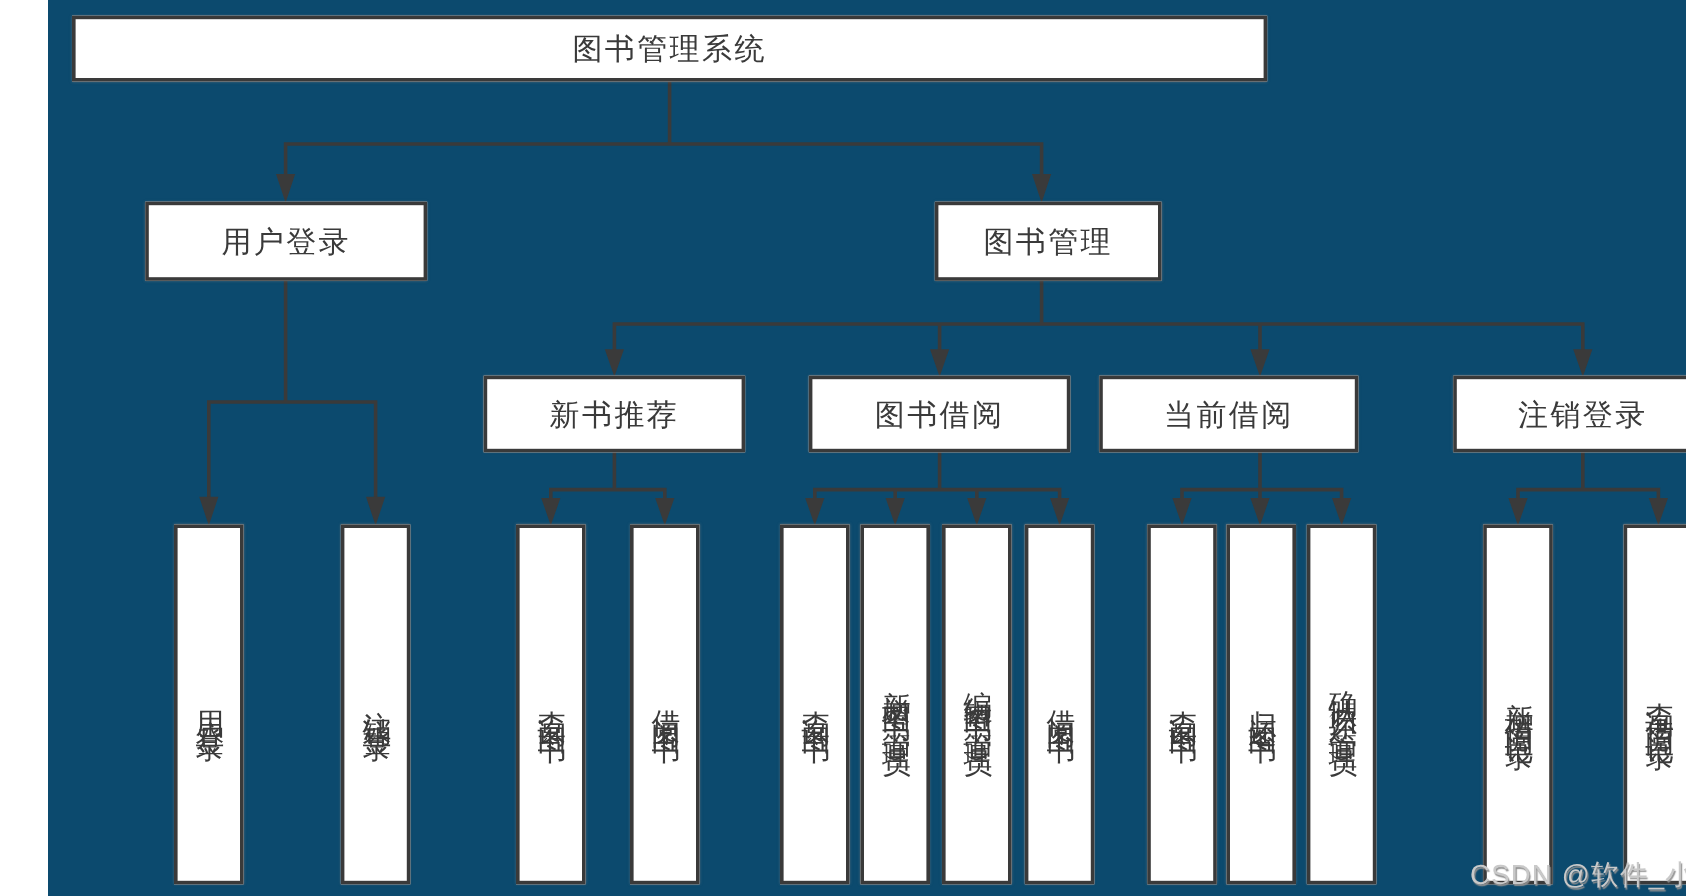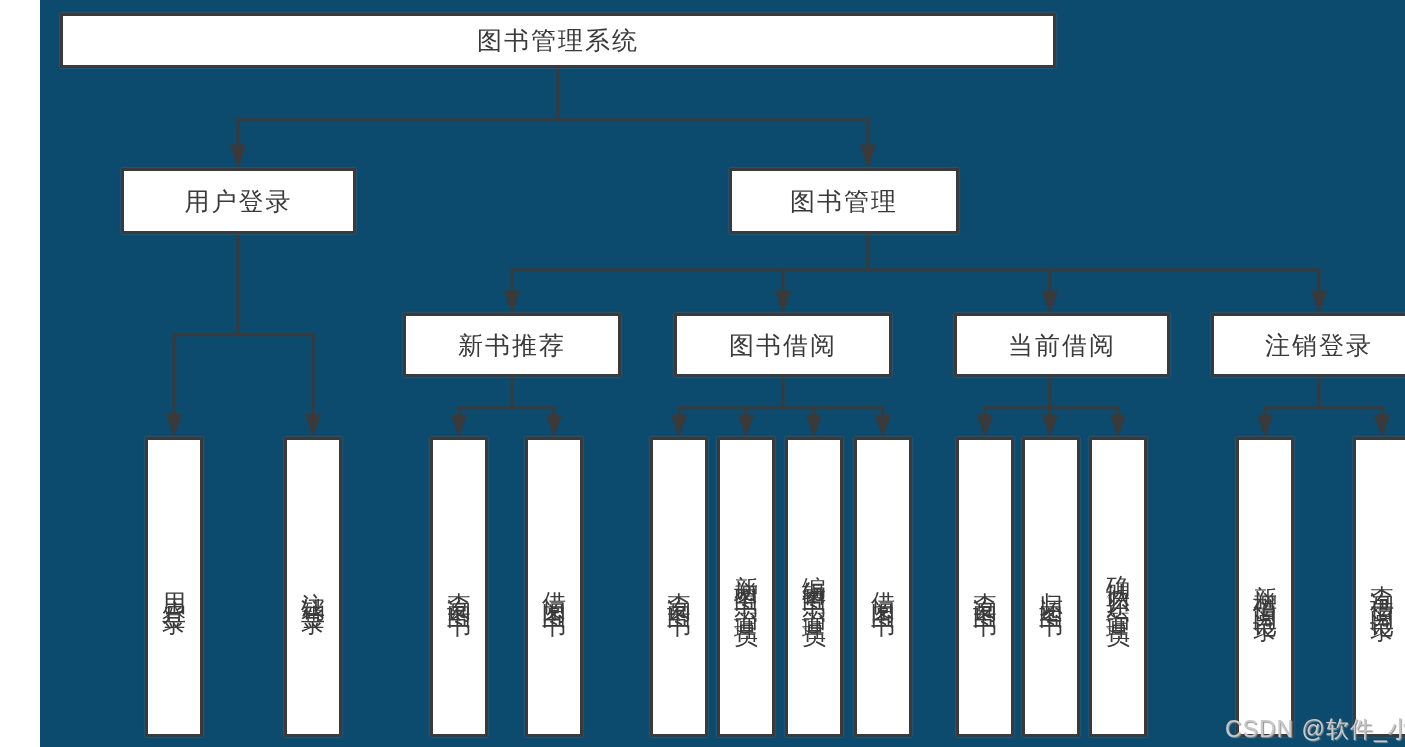--- a/index.html
+++ b/index.html
@@ -88,25 +88,25 @@
       <polygon points="1002,415 1018,415 1010,438"></polygon>
       <polygon points="1070,415 1086,415 1078,438"></polygon>
       <polygon points="1217,415 1233,415 1225,438"></polygon>
       <polygon points="1334,415 1350,415 1342,438"></polygon>
     </g>
   </svg>
 
   <div class="box" style="left:20px;top:13px;width:996px;height:55px">图书管理系统</div>
 
   <div class="box" style="left:81px;top:168px;width:235px;height:66px">用户登录</div>
-  <div class="box" style="left:689px;top:168px;width:230px;height:66px">图书管理</div>
+  <div class="box" style="left:739px;top:168px;width:189px;height:66px">图书管理</div>
 
   <div class="box" style="left:363px;top:313px;width:218px;height:64px">新书推荐</div>
   <div class="box" style="left:634px;top:313px;width:218px;height:64px">图书借阅</div>
-  <div class="box" style="left:914px;top:313px;width:216px;height:64px">当前借阅</div>
+  <div class="box" style="left:876px;top:313px;width:216px;height:64px">当前借阅</div>
   <div class="box" style="left:1171px;top:313px;width:216px;height:64px">注销登录</div>
 
   <div class="box v" style="left:105px;top:437px;width:58px;height:300px">用户登录</div>
   <div class="box v" style="left:244px;top:437px;width:58px;height:300px">注销登录</div>
 
   <div class="box v" style="left:390px;top:437px;width:58px;height:300px">查询图书</div>
   <div class="box v" style="left:485px;top:437px;width:58px;height:300px">借阅图书</div>
 
   <div class="box v" style="left:610px;top:437px;width:58px;height:300px">查询图书</div>
   <div class="box v" style="left:677px;top:437px;width:58px;height:300px">新增图书（管理员）</div>

